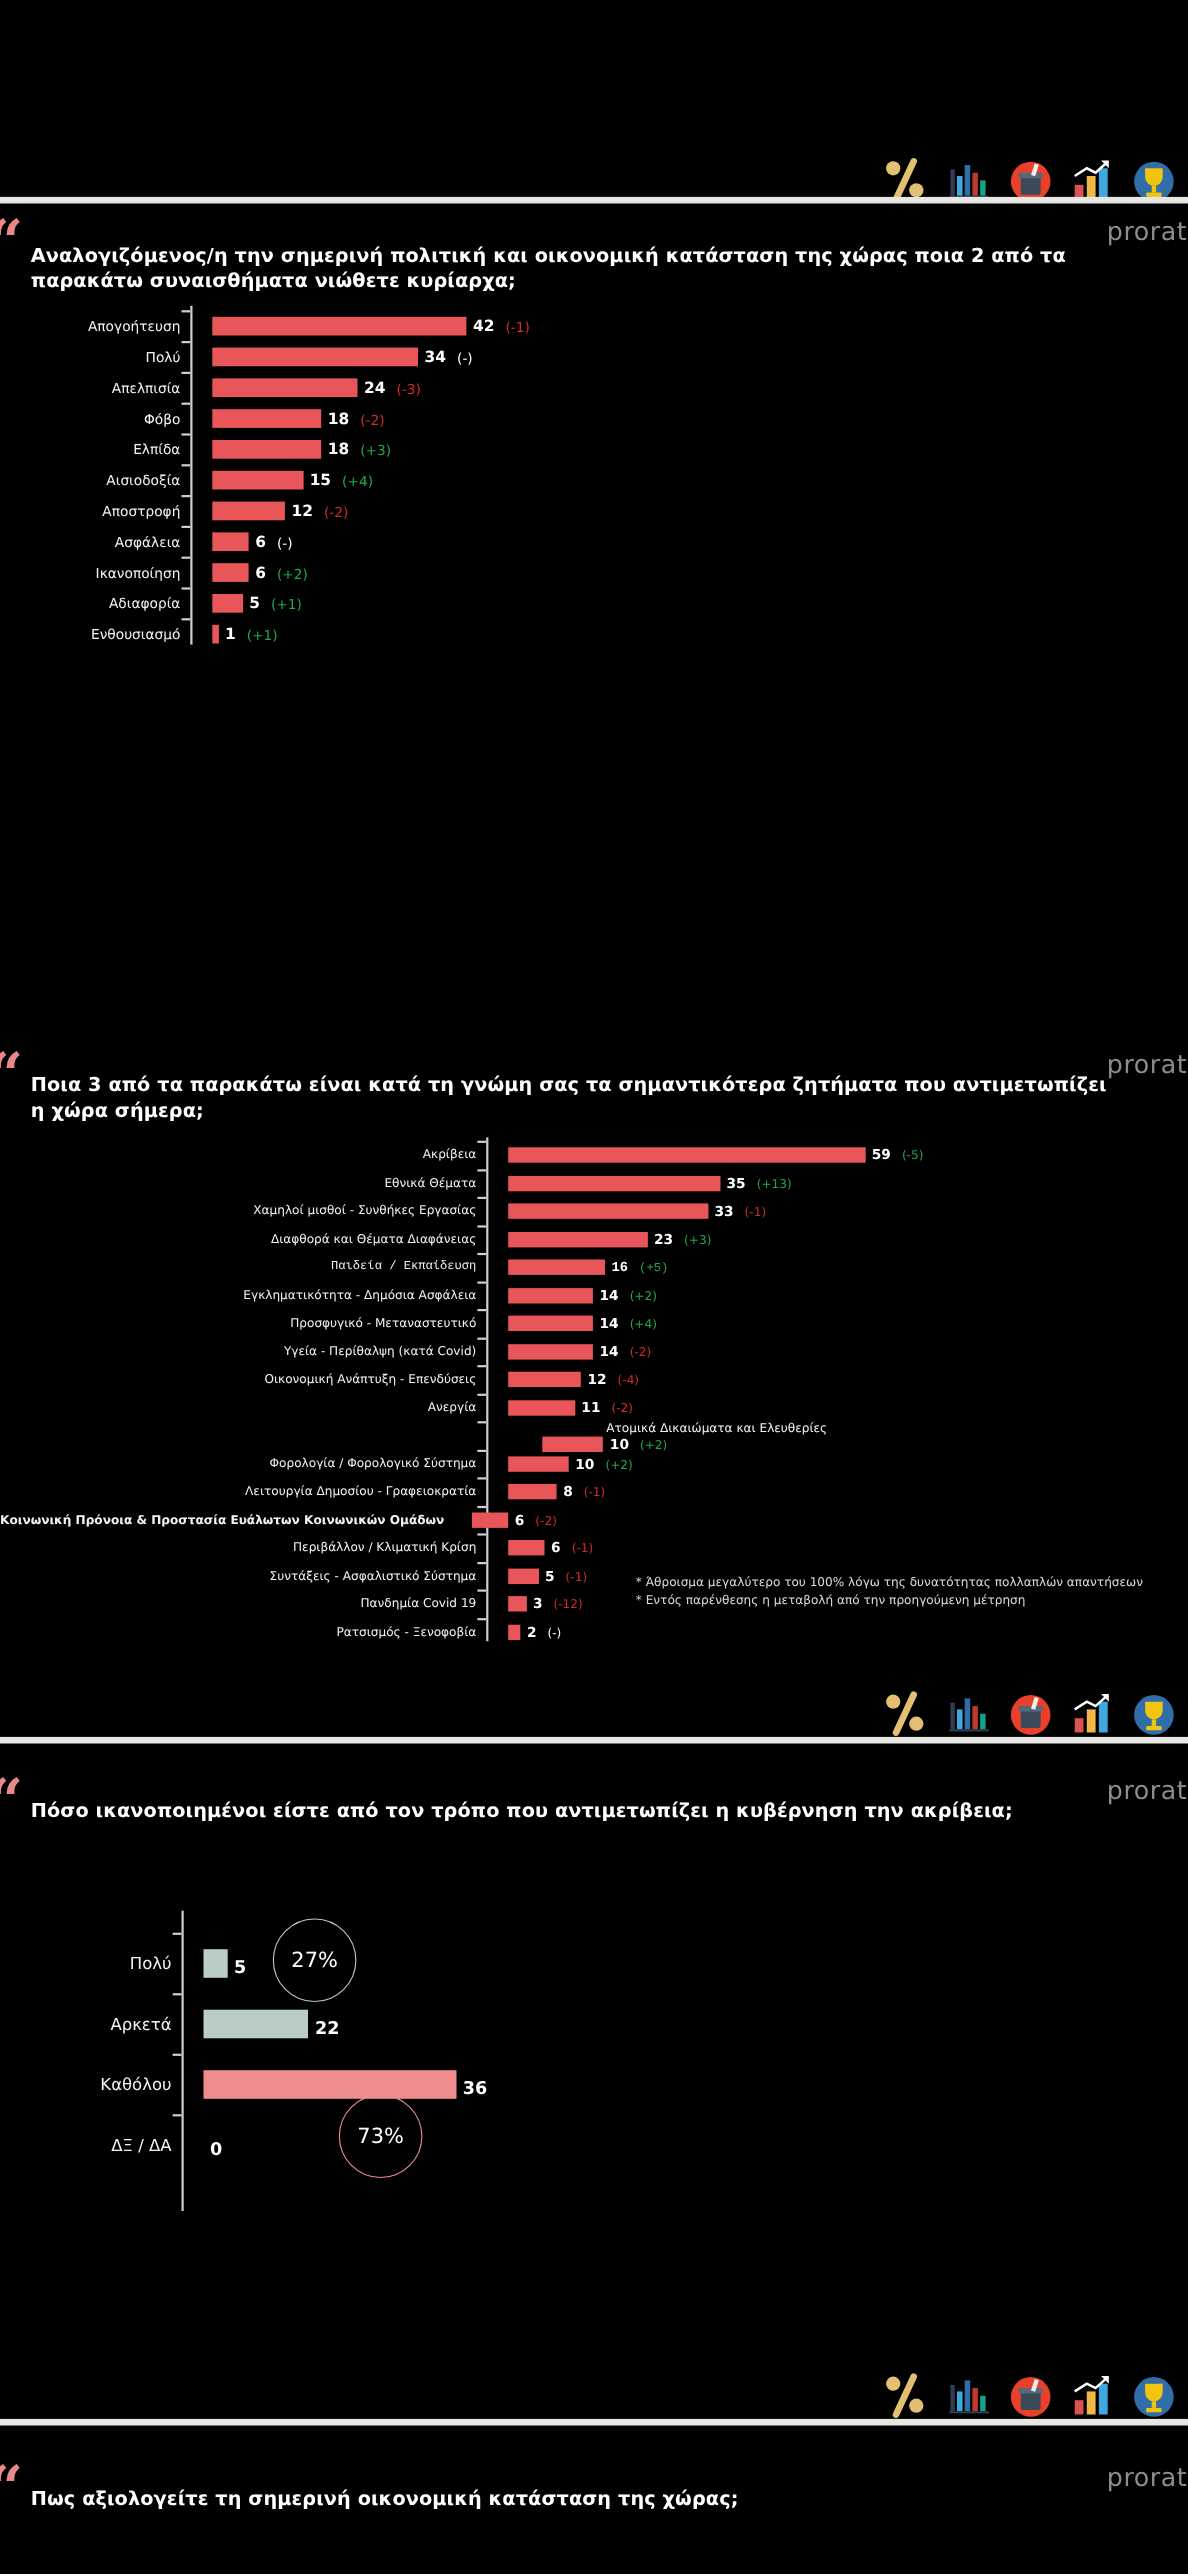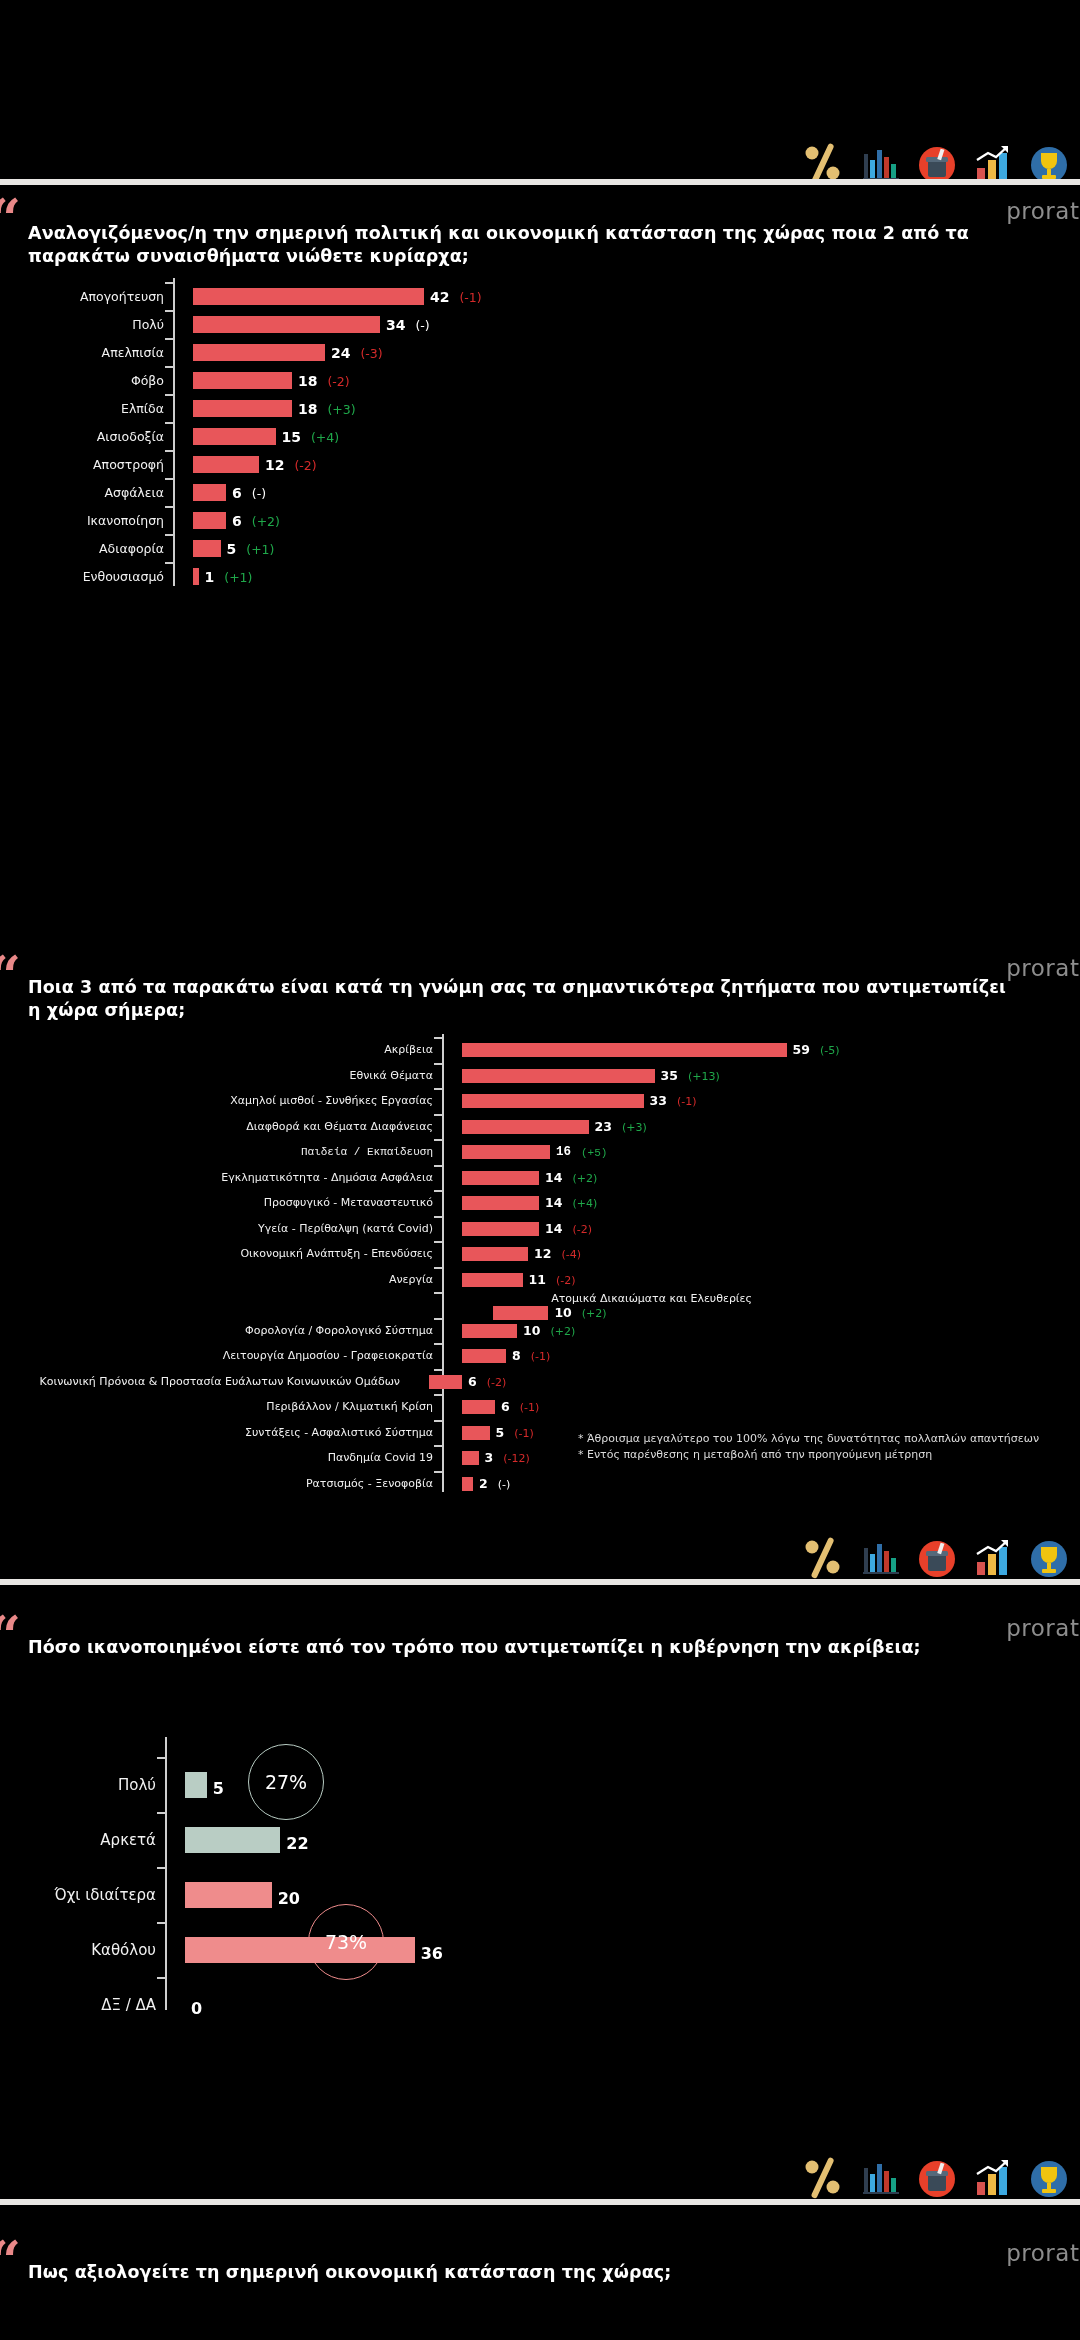--- a/index.html
+++ b/index.html
@@ -351,21 +351,21 @@
           <div class="tick" style="left: 434px; top: 0px;"></div>
           <div class="cat" style="width: 442px; font-size: 11px;">Λειτουργία Δημοσίου - Γραφειοκρατία</div>
           <div class="barwrap">
             <div class="bar" style="width: 44px; height: 14px; background: rgb(232, 86, 90);"></div>
             <span class="val" style="font-size: 12.5px;">8</span>
             <span class="delta down" style="font-size: 11px;">(-1)</span>
           </div>
         </div>
         <div class="row" style="height: 25.5px;">
           <div class="tick" style="left: 434px; top: 0px;"></div>
-          <div class="cat" style="width: 409px; font-size: 11px;">Κοινωνική Πρόνοια &amp; Προστασία Ευάλωτων Κοινωνικών Ομάδων</div>
+          <div class="cat" style="width: 409px; font-size: 11px; font-weight: bold;">Κοινωνική Πρόνοια &amp; Προστασία Ευάλωτων Κοινωνικών Ομάδων</div>
           <div class="barwrap">
             <div class="bar" style="width: 33px; height: 14px; background: rgb(232, 86, 90);"></div>
             <span class="val" style="font-size: 12.5px;">6</span>
             <span class="delta down" style="font-size: 11px;">(-2)</span>
           </div>
         </div>
         <div class="row" style="height: 25.5px;">
           <div class="tick" style="left: 434px; top: 0px;"></div>
           <div class="cat" style="width: 442px; font-size: 11px;">Περιβάλλον / Κλιματική Κρίση</div>
           <div class="barwrap">
@@ -459,28 +459,20 @@
             <div class="bar" style="width: 21.6667px; height: 26px; background: rgb(185, 205, 196);"></div>
             <span class="val" style="font-size: 16px;">5</span>
           </div>
         </div>
         <div class="row" style="height: 55px;">
           <div class="tick" style="left: 157px; top: 0px;"></div>
           <div class="cat" style="width: 165px; font-size: 15px;">Αρκετά</div>
           <div class="barwrap">
             <div class="bar" style="width: 95.3333px; height: 26px; background: rgb(185, 205, 196);"></div>
             <span class="val" style="font-size: 16px;">22</span>
-          </div>
-        </div>
-        <div class="row" style="height: 55px;">
-          <div class="tick" style="left: 157px; top: 0px;"></div>
-          <div class="cat" style="width: 165px; font-size: 15px;">Όχι ιδιαίτερα</div>
-          <div class="barwrap">
-            <div class="bar" style="width: 86.6667px; height: 26px; background: rgb(239, 140, 140);"></div>
-            <span class="val" style="font-size: 16px;">20</span>
           </div>
         </div>
         <div class="row" style="height: 55px;">
           <div class="tick" style="left: 157px; top: 0px;"></div>
           <div class="cat" style="width: 165px; font-size: 15px;">Καθόλου</div>
           <div class="barwrap">
             <div class="bar" style="width: 229.667px; height: 26px; background: rgb(239, 140, 140);"></div>
             <span class="val" style="font-size: 16px;">36</span>
           </div>
         </div>

